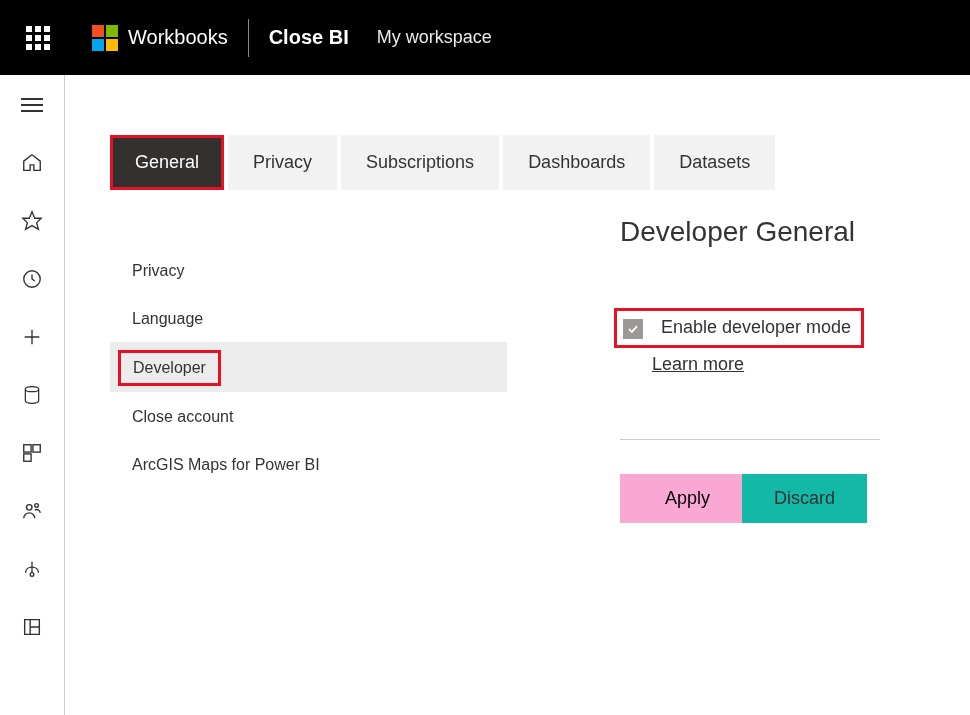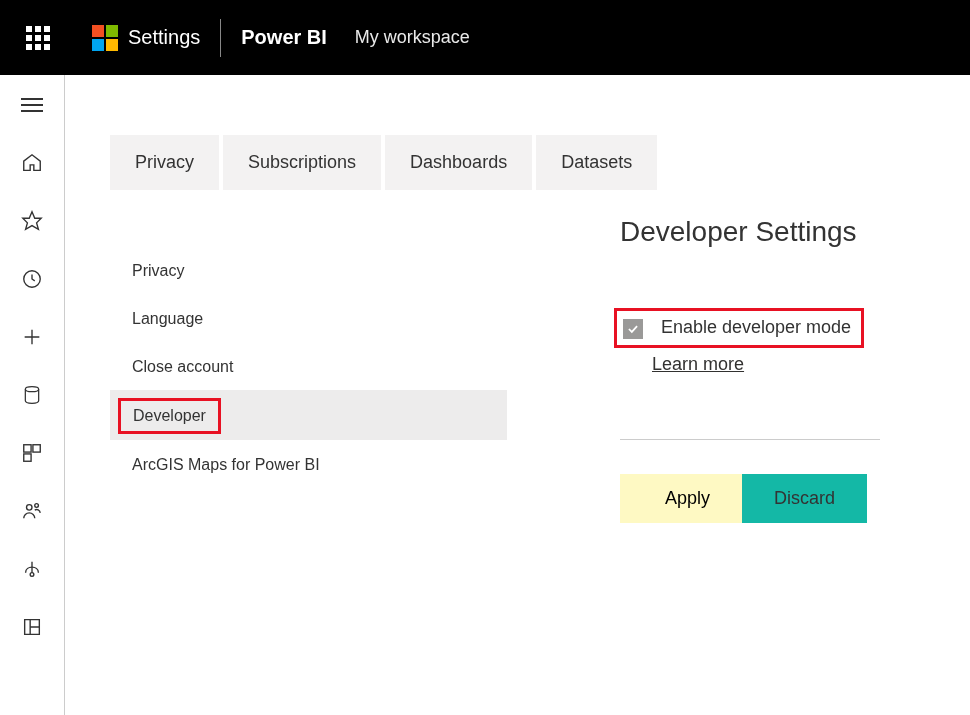--- a/index.html
+++ b/index.html
@@ -215,21 +215,21 @@
       display: flex;
       gap: 0;
     }
     .btn {
       padding: 14px 32px;
       font-size: 18px;
       cursor: pointer;
       border: none;
     }
     .btn.apply {
-      background: #fef9c3;
+      background: #f9a8d4;
       color: #000;
       padding-left: 45px;
     }
     .btn.discard {
       background: #14b8a6;
       color: #333;
     }
   </style>
 </head>
 <body>
@@ -248,24 +248,24 @@
         <span></span>
     </div>
   </div>
   <div class="mslogo">
     <div class="mslogo-squares">
       <span></span>
         <span></span>
         <span></span>
         <span></span>
     </div>
-    <span class="mslogo-text">Settings</span>
+    <span class="mslogo-text">Workbooks</span>
   </div>
   <div class="sep"></div>
-  <div class="powerbi">Power BI</div>
+  <div class="powerbi">Close BI</div>
   <div class="workspace">My workspace</div>
 </div>
 
 <div class="shell">
   <div class="leftrail">
     <div class="icon">
       <div class="hamburger">
           <span></span>
           <span></span>
           <span></span>
@@ -322,39 +322,40 @@
     </div>
     <div class="icon">
       <svg width="22" height="22" viewBox="0 0 24 24" fill="none" stroke="#333" stroke-width="1.5">
           <path d="M4 4 H10 V20 H4 Z M10 4 H20 V12 H10 M10 12 H20 V20 H10"></path>
         </svg>
     </div>
   </div>
 
   <div class="main">
     <div class="tabbar">
+      <div class="tab active">General</div>
       <div class="tab">Privacy</div>
       <div class="tab">Subscriptions</div>
       <div class="tab">Dashboards</div>
       <div class="tab">Datasets</div>
     </div>
 
     <div class="content">
       <div class="settings-nav">
         <div class="item">Privacy</div>
         <div class="item">Language</div>
-        <div class="item">Close account</div>
         <div class="item selected">
           <span class="sel-wrap">Developer</span>
         </div>
+        <div class="item">Close account</div>
         <div class="item">ArcGIS Maps for Power BI</div>
       </div>
 
       <div class="detail">
-        <div class="detail-title">Developer Settings</div>
+        <div class="detail-title">Developer General</div>
 
         <div class="checkbox-row">
           <div class="checkbox-box">
             <svg width="14" height="14" viewBox="0 0 24 24" fill="none" stroke="#fff" stroke-width="3">
                 <path d="M5 12 L10 17 L19 7"></path>
               </svg>
           </div>
           <span class="checkbox-label">Enable developer mode</span>
         </div>
         <div class="learn-more">Learn more</div>

